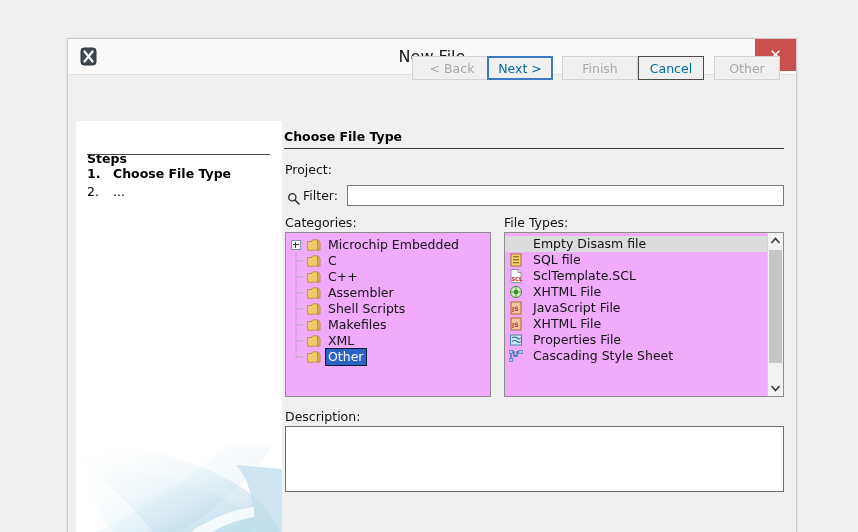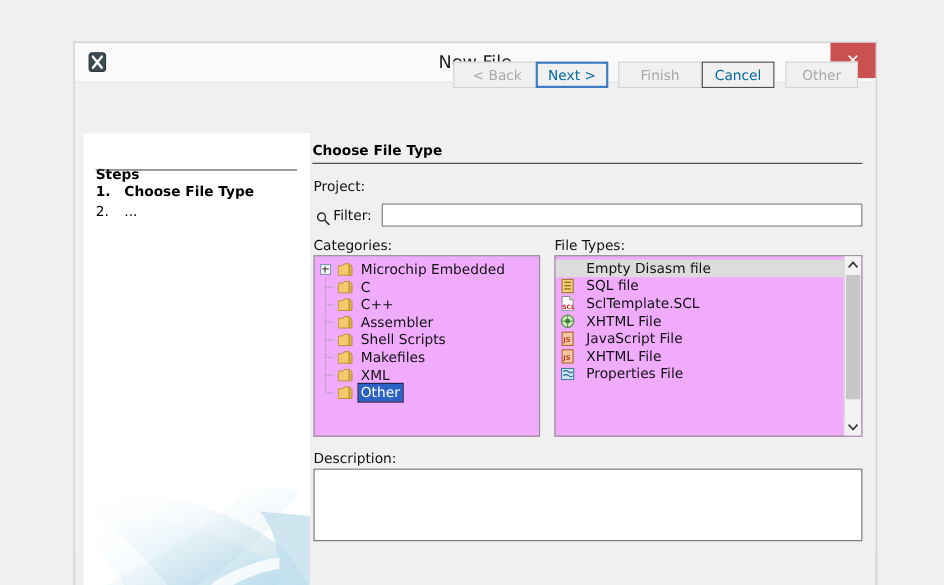--- a/index.html
+++ b/index.html
@@ -538,20 +538,29 @@
                 <span class="ft-text">XHTML File</span>
               </div>
               <div class="ft-row">
                 <span class="ft-icon"><svg width="14" height="14" viewBox="0 0 14 14">
                     <rect x="1.5" y="2" width="11" height="10" fill="#cfe6f5" stroke="#4a7fa5"></rect>
                     <path d="M3 5 q2.5 -2 5 0 t3.5 0" stroke="#2b6a96" fill="none" stroke-width="1.1"></path>
                     <path d="M3 8.5 q2.5 -2 5 0 t3.5 0" stroke="#2b6a96" fill="none" stroke-width="1.1"></path>
                   </svg></span>
                 <span class="ft-text">Properties File</span>
               </div>
+              <div class="ft-row">
+                <span class="ft-icon"><svg width="14" height="14" viewBox="0 0 14 14">
+                    <path d="M2 11 L2 3 L5 3 L5 7 L8 7 L8 3 L11.5 3" stroke="#3a6fa8" fill="none" stroke-width="1.3"></path>
+                    <rect x="0.8" y="1.5" width="3" height="3" fill="#bcd8ee" stroke="#3a6fa8" stroke-width="0.7"></rect>
+                    <rect x="9.8" y="1.5" width="3.4" height="3" fill="#bcd8ee" stroke="#3a6fa8" stroke-width="0.7"></rect>
+                    <rect x="0.8" y="9.6" width="3" height="3" fill="#bcd8ee" stroke="#3a6fa8" stroke-width="0.7"></rect>
+                  </svg></span>
+                <span class="ft-text">Cascading Style Sheet</span>
+              </div>
             </div>
           <div class="vscroll">
             <div class="sb-btn sb-up">
               <svg width="15" height="16" viewBox="0 0 15 16">
                 <path d="M3.5 10 L7.5 5.5 L11.5 10" fill="none" stroke="#3a3a3a" stroke-width="1.6"></path>
               </svg>
             </div>
             <div class="sb-thumb"></div>
             <div class="sb-btn sb-down">
               <svg width="15" height="16" viewBox="0 0 15 16">

